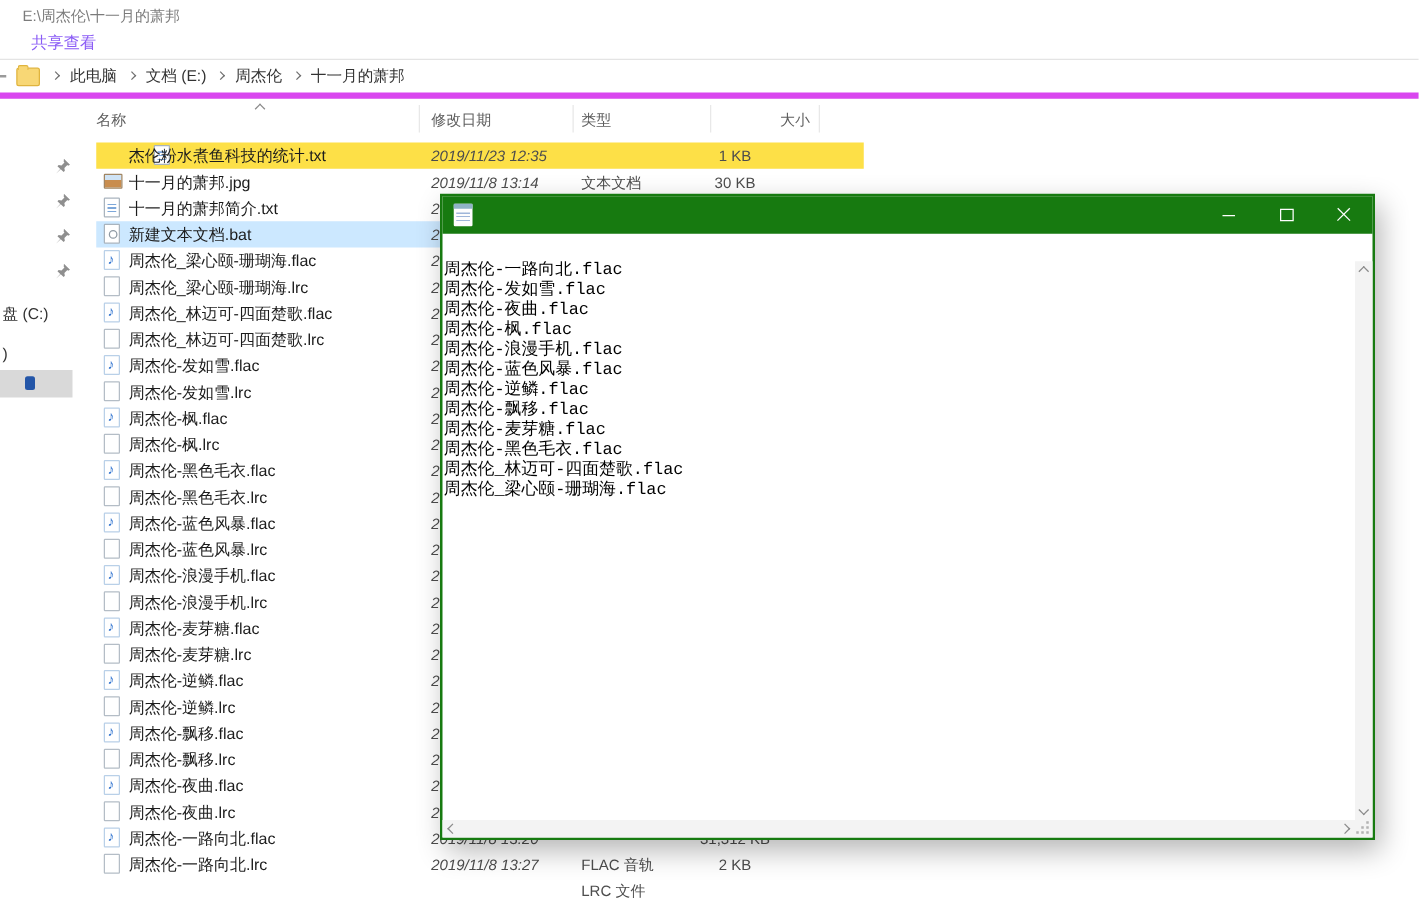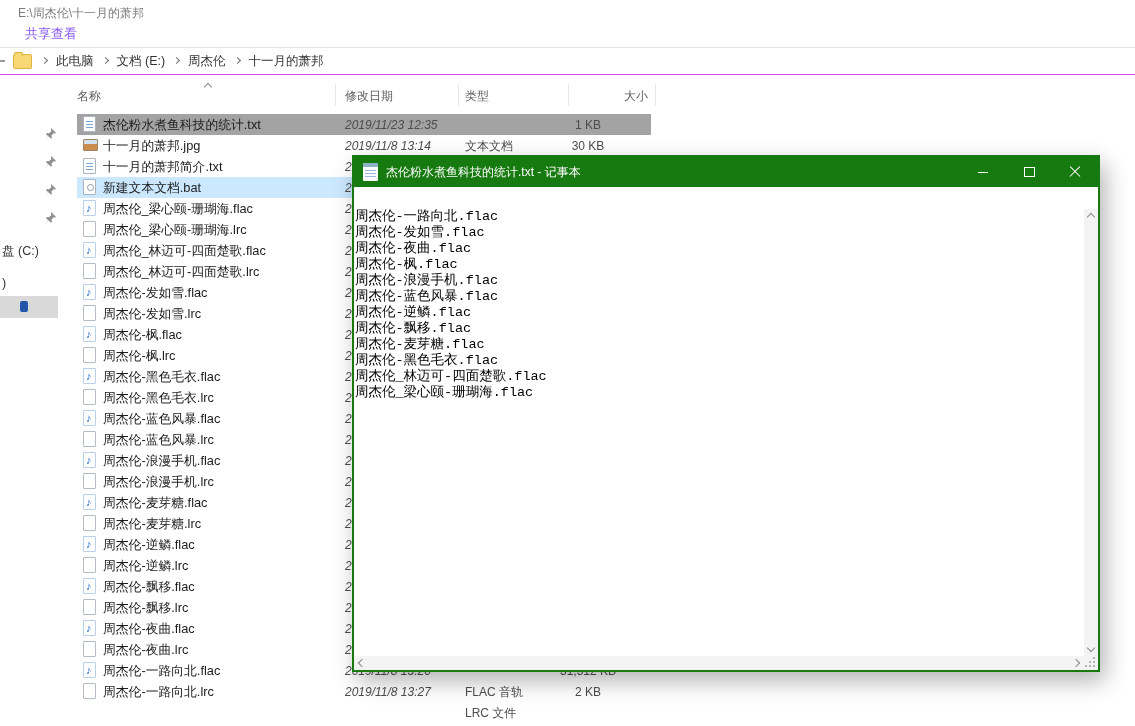--- a/index.html
+++ b/index.html
@@ -15,40 +15,40 @@
   .chev.down{transform:rotate(45deg);}
   .chev.left{transform:rotate(135deg);}
   .chev.right{transform:rotate(-45deg);}
   .chev.crumb{width:4px;height:4px;border-color:#6e6e6e;transform:rotate(-45deg);margin:0 9px 1px 9px;}
 
   
   #exp-title{left:18px;top:5px;font-size:12px;color:#7b7b7b;}
   #ribbon-tabs{left:25px;top:25px;display:flex;font-size:13px;color:#8b5cf6;}
   .ribbon-tab{cursor:default;}
   #ribbon-line{left:0;top:47px;width:1135px;border-top:1px solid #e4e4e4;}
-  #addr-bar{left:0;top:48px;width:1135px;height:26px;border-bottom:1px solid #d946ef;display:flex;align-items:center;}
+  #addr-bar{left:0;top:48px;width:1135px;height:26px;border-bottom:5px solid #d946ef;display:flex;align-items:center;}
   #back-frag{left:0;top:60px;width:5px;height:2px;background:#9a9a9a;}
   #crumb-folder{width:17px;height:13px;background:#f8d775;border:1px solid #e0b43e;border-radius:2px;margin-left:13px;position:relative;}
   #crumb-folder::before{content:"";position:absolute;left:0;top:-3px;width:7px;height:3px;background:#f8d775;border:1px solid #e0b43e;border-bottom:none;border-radius:2px 2px 0 0;}
   #breadcrumb{display:flex;align-items:center;font-size:12.5px;color:#333;margin-left:1px;}
   .crumb-item{cursor:default;}
 
   
   .hdr{top:88px;font-size:12px;color:#5e5e5e;}
   #hdr-name{left:77px;}
   #hdr-date{left:345px;}
   #hdr-type{left:465px;}
   #hdr-size{left:575px;width:73px;text-align:right;}
   #sort-caret{left:205px;top:84px;}
   .col-sep{top:84px;height:22px;border-left:1px solid #e8e8e8;width:0;}
 
   
   #file-list{left:0;top:114px;width:700px;}
   .file-row{position:absolute;left:77px;width:574px;height:21px;}
-  .file-row.sel-gray{background:#a3a3a3;}
+  .file-row.sel-gray{background:#fde047;padding-left:40px;}
   .file-row.sel-blue{background:#cce8ff;}
   .cell-icon{position:absolute;left:6px;top:2px;}
   .cell-name{position:absolute;left:26px;top:3px;font-size:12.8px;color:#1c1c1c;white-space:nowrap;}
   .cell-date{position:absolute;left:268px;top:4px;font-size:12px;color:#4d4d4d;white-space:nowrap;font-style:italic;}
   .cell-type{position:absolute;left:388px;top:4px;font-size:12px;color:#4d4d4d;white-space:nowrap;margin-top:20px;}
   .cell-size{position:absolute;left:451px;top:4px;width:120px;font-size:12px;color:#4d4d4d;text-align:center;white-space:nowrap;}
 
   .fi{display:block;width:13px;height:16px;background:#fff;border:1px solid #a9b4be;border-radius:1px;box-sizing:border-box;position:relative;}
   .fi.txt::before{content:"";position:absolute;left:2px;right:2px;top:4px;height:9px;
     background:repeating-linear-gradient(#7da7d9 0 1px,transparent 1px 3px);}
@@ -349,21 +349,20 @@
       <span class="cell-name">周杰伦-一路向北.lrc</span>
       <span class="cell-date">2019/11/8 13:27</span>
       <span class="cell-type">LRC 文件</span>
       <span class="cell-size">2 KB</span>
     </div>
   </div>
 
 <div class="abs" id="notepad">
   <div id="np-title">
     <span id="np-icon"></span>
-    <span id="np-title-text">杰伦粉水煮鱼科技的统计.txt - 记事本</span>
     <span id="np-controls">
       <span class="np-btn">
           <span class="glyph-min"></span>
         </span>
       <span class="np-btn">
           <span class="glyph-max"></span>
         </span>
       <span class="np-btn">
           <span class="glyph-x"></span>
         </span>

